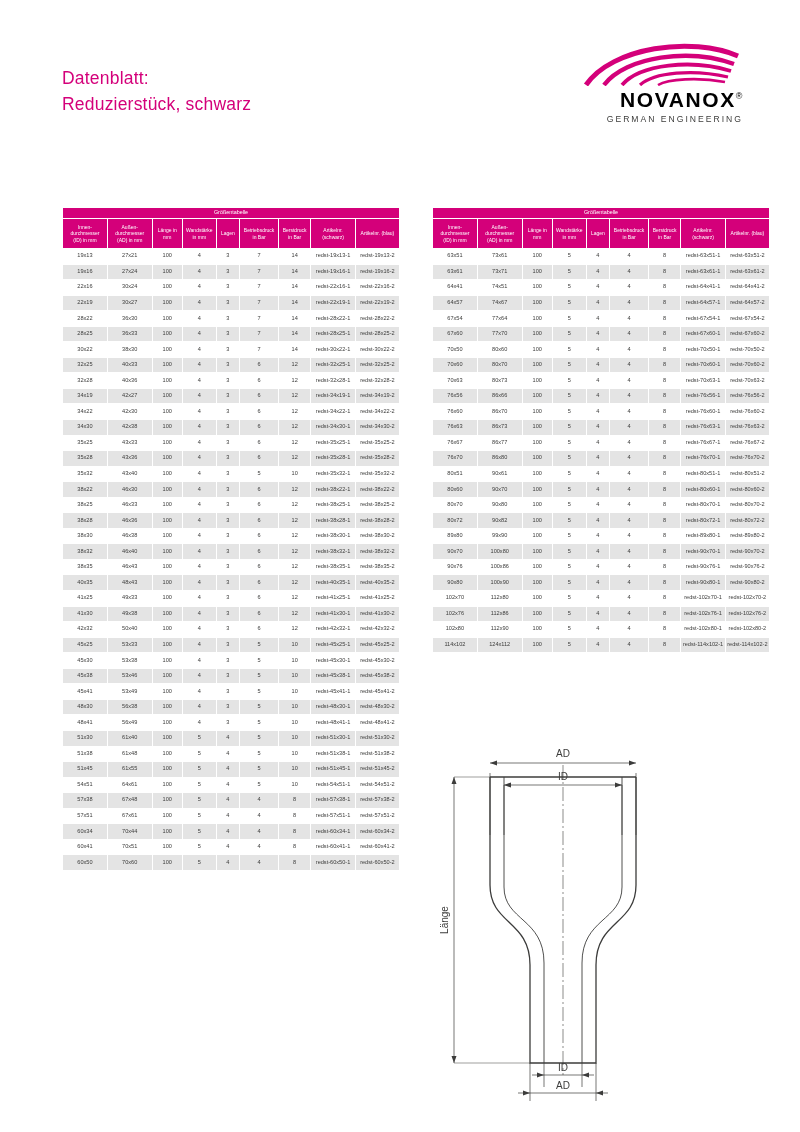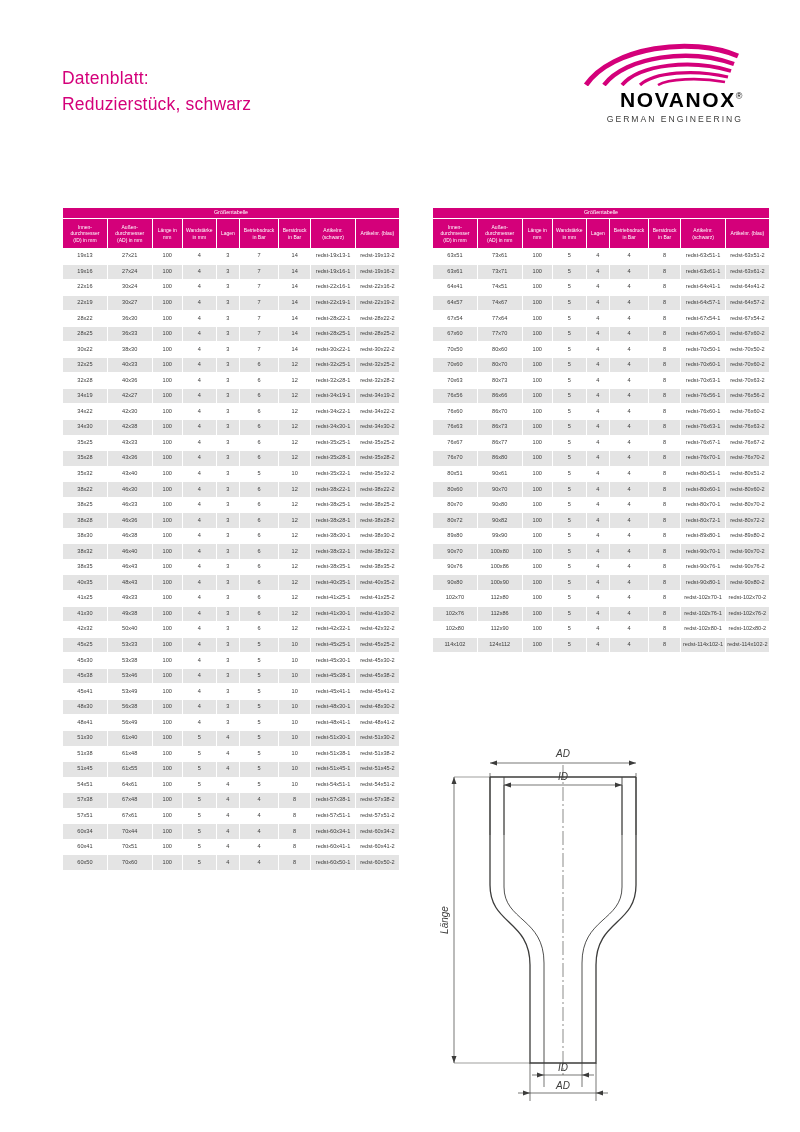--- a/index.html
+++ b/index.html
@@ -76,21 +76,21 @@
   col.c1{width:13.3%}
   col.c2{width:9.0%}
   col.c3{width:10.0%}
   col.c4{width:7.0%}
   col.c5{width:11.5%}
   col.c6{width:9.6%}
   col.c7{width:13.2%}
   col.c8{width:13.1%}
 
   
-  .drawing{position:absolute;left:432px;top:715px;width:340px;height:390px;font-style:italic;}
+  .drawing{position:absolute;left:432px;top:715px;width:340px;height:390px;}
   .drawing svg{display:block;}
 </style>
 </head>
 <body>
 
 <div class="page">
 
   <div class="doc-title">
     <div>Datenblatt:</div>
     <div>Reduzierstück, schwarz</div>

